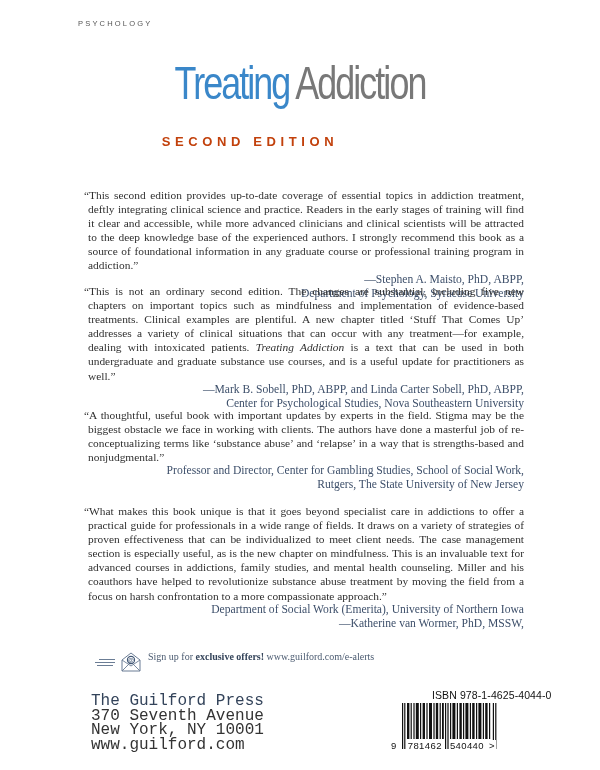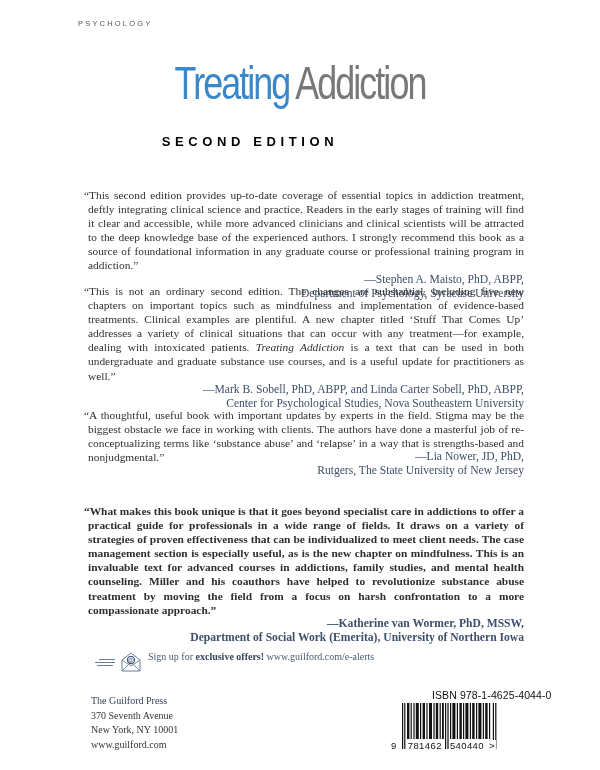--- a/index.html
+++ b/index.html
@@ -16,21 +16,21 @@
       font-family: "Liberation Sans", "DejaVu Sans", sans-serif;
       font-size: 46px; line-height: 1; letter-spacing: -2.5px;
       transform: scaleX(0.78); transform-origin: 300px 0;
       white-space: nowrap;
     }
     .title .w1 { color: #3a87c9; }
     .title .w2 { color: #787878; }
     .edition {
       position: absolute; left: 0; width: 492px; top: 134px; text-align: center;
       font-family: "Liberation Sans", "DejaVu Sans", sans-serif;
-      font-weight: bold; font-size: 13px; letter-spacing: 4.6px; color: #000000;
+      font-weight: bold; font-size: 13px; letter-spacing: 4.6px; color: #c2410c;
       padding-left: 8px;
     }
 
     .blurb {
       position: absolute; left: 88px; width: 436px;
       font-size: 11.4px; line-height: 14.1px; color: #2f2f2f;
       text-align: justify;
     }
     .blurb .q { text-indent: -4px; }
     .blurb .q i { font-style: italic; }
@@ -42,21 +42,21 @@
       position: absolute; left: 95px; top: 651px; height: 30px; display: flex; align-items: flex-start;
       font-size: 10px; color: #4a5a70;
     }
     .speed { display: flex; flex-direction: column; gap: 2px; margin-right: 5px; margin-top: 8px; }
     .speed span { display: block; height: 1px; background: #6b7d95; }
     .envelope { width: 22px; height: 22px; margin-right: 6px; }
     .signup b { color: #34445a; font-weight: bold; }
 
     .address {
       position: absolute; left: 91px; top: 694px;
-      font-size: 10px; line-height: 14.5px; color: #333;
+      font-size: 16px; line-height: 14.5px; color: #333; font-family: Liberation Mono, monospace;
     }
     .address .press { color: #33435a; }
 
     .isbn-block { position: absolute; left: 384px; top: 689px; width: 130px; }
     .isbn-text {
       font-family: "Liberation Sans", "DejaVu Sans", sans-serif;
       font-size: 10.5px; color: #111; letter-spacing: 0.1px; white-space: nowrap; margin-left: 48px;
     }
     .barcode-wrap { position: relative; margin-top: 2px; height: 52px; }
     .barcode { position: absolute; left: 18px; top: 0; width: 96px; height: 46px; }
@@ -86,28 +86,28 @@
 </div>
 
 <div class="blurb" style="top:284px;">
   <p class="q"><span>“This is not an ordinary second edition. The changes are substantial, including five new chapters on important topics such as mindfulness and implementation of evidence-based treatments. Clinical examples are plentiful. A new chapter titled ‘Stuff That Comes Up’ addresses a variety of clinical situations that can occur with any treatment—for example, dealing with intoxicated patients. </span><i>Treating Addiction</i><span> is a text that can be used in both undergraduate and graduate sub­stance use courses, and is a useful update for practitioners as well.”</span></p>
   <p class="attr">—Mark B. Sobell, PhD, ABPP, and Linda Carter Sobell, PhD, ABPP,</p>
   <p class="attr">Center for Psychological Studies, Nova Southeastern University</p>
 </div>
 
 <div class="blurb" style="top:408px;">
   <p class="q">“A thoughtful, useful book with important updates by experts in the field. Stigma may be the biggest obstacle we face in working with clients. The authors have done a masterful job of re­conceptualizing terms like ‘substance abuse’ and ‘relapse’ in a way that is strengths-based and nonjudgmental.”</p>
-  <p class="attr" style="margin-top:-14.1px;">—Lia Nower, JD, PhD,</p>
+  <p class="attr">Professor and Director, Center for Gambling Studies, School of Social Work,</p>
   <p class="attr">Rutgers, The State University of New Jersey</p>
 </div>
 
-<div class="blurb" style="top:504px;font-weight:bold;">
+<div class="blurb" style="top:504px;">
   <p class="q">“What makes this book unique is that it goes beyond specialist care in addictions to offer a practical guide for professionals in a wide range of fields. It draws on a variety of strategies of proven effectiveness that can be individualized to meet client needs. The case management section is especially useful, as is the new chapter on mindfulness. This is an invaluable text for advanced courses in addictions, family studies, and mental health counseling. Miller and his coauthors have helped to revolutionize substance abuse treatment by moving the field from a focus on harsh confrontation to a more compassionate approach.”</p>
+  <p class="attr">Department of Social Work (Emerita), University of Northern Iowa</p>
   <p class="attr">—Katherine van Wormer, PhD, MSSW,</p>
-  <p class="attr">Department of Social Work (Emerita), University of Northern Iowa</p>
 </div>
 
 <div class="signup">
   <div class="speed">
     <span style="width:16px;margin-left:4px;"></span>
     <span style="width:20px;"></span>
     <span style="width:16px;margin-left:2px;"></span>
   </div>
   <svg class="envelope" viewBox="0 0 22 22">
     <path d="M2 9 L11 2 L20 9 L20 20 L2 20 Z" fill="#fff" stroke="#6b7d95" stroke-width="1"></path>

